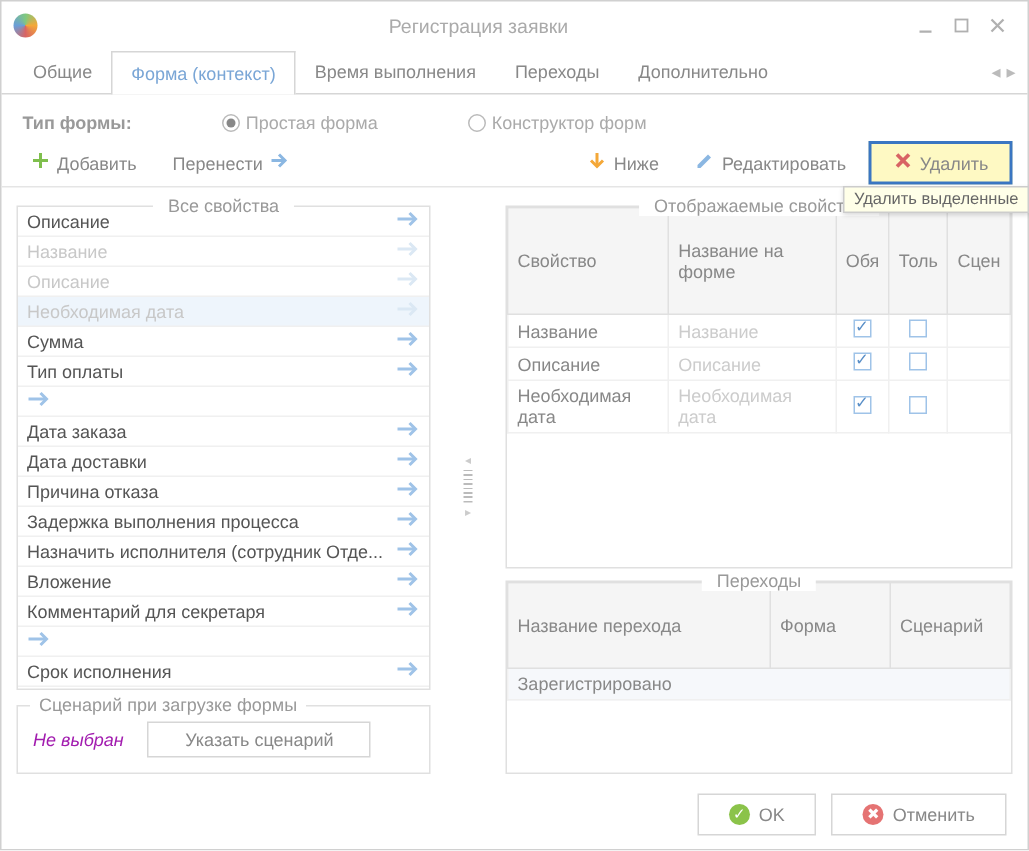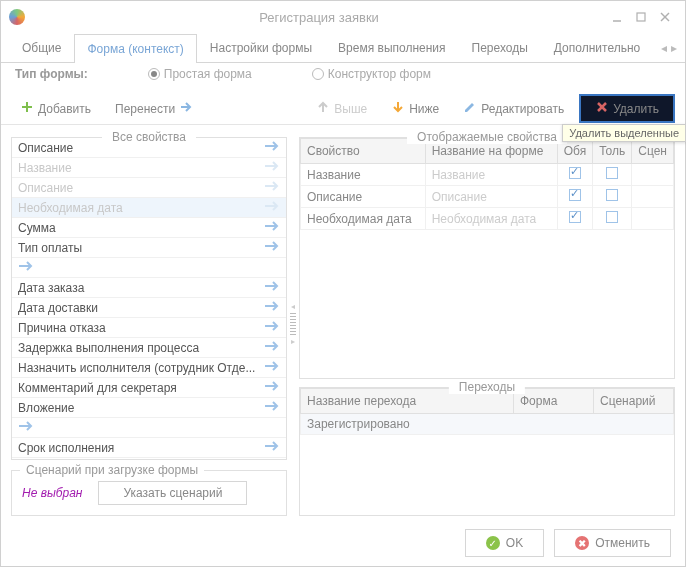--- a/index.html
+++ b/index.html
@@ -12,35 +12,35 @@
 .titlebar .title { flex: 1; text-align: center; font-size: 13px; }
 .titlebar .winbtn { width: 24px; height: 24px; display: flex; align-items: center; justify-content: center; color: #b0b0b0; cursor: pointer; }
 .titlebar .winbtn svg { width: 12px; height: 12px; }
 
 .tabs { display: flex; align-items: center; border-bottom: 1px solid #d6d6d6; height: 30px; padding: 0 8px; }
 .tab { padding: 0 12px; height: 29px; display: flex; align-items: center; color: #888; cursor: pointer; border: 1px solid transparent; border-bottom: none; }
 .tab.active { border-color: #d6d6d6; background: #fff; position: relative; top: 1px; color: #7aa6d6; }
 .tab-nav { margin-left: auto; display: flex; gap: 4px; color: #bbb; }
 .tab-nav span { cursor: pointer; }
 
-.formtype { display: flex; align-items: flex-start; height: 30px; padding: 4px 14px; gap: 0; }
+.formtype { display: flex; align-items: flex-end; height: 30px; padding: 4px 14px; gap: 0; }
 .formtype .lbl { color: #999; font-weight: bold; }
 .formtype .radio { display: flex; align-items: center; gap: 4px; color: #aaa; }
 .formtype .radio .rb { width: 12px; height: 12px; border: 1px solid #bbb; border-radius: 50%; display: inline-flex; align-items: center; justify-content: center; }
 .formtype .radio.selected .rb::after { content: ""; width: 6px; height: 6px; background: #888; border-radius: 50%; }
 .formtype .spacer { width: 60px; }
 
 .toolbar { display: flex; align-items: center; height: 32px; padding: 0 10px; border-bottom: 1px solid #e5e5e5; gap: 6px; }
 .tbtn { display: flex; align-items: center; gap: 4px; padding: 3px 8px; color: #888; cursor: pointer; border: 1px solid transparent; }
 .tbtn.disabled { color: #ccc; }
-.tbtn.delete-hl { border: 2px solid #3a76c2; padding: 4px 14px; background: #0f172a; }
+.tbtn.delete-hl { border: 2px solid #3a76c2; padding: 4px 14px; background: #fef9c3; }
 .tbtn svg { width: 14px; height: 14px; }
 .tsep { flex: 1; }
 
-.body { flex: 1; display: flex; padding: 6px 10px 4px 10px; gap: 0; min-height: 0; }
+.body { flex: 1; display: flex; padding: 6px 10px 4px 10px; gap: 19px; min-height: 0; }
 
 .col { display: flex; flex-direction: column; min-height: 0; }
 .col.left { width: 276px; }
 .col.right { flex: 1; }
 
 .groupbox { border: 1px solid #e0e0e0; position: relative; margin-top: 6px; }
 .groupbox .legend { position: absolute; top: -8px; left: 50%; transform: translateX(-50%); background: #fff; padding: 0 10px; color: #999; font-size: 12px; white-space: nowrap; }
 
 .proplist { flex: 1; overflow-y: auto; overflow-x: hidden; }
 .proprow { display: flex; align-items: center; justify-content: space-between; padding: 2px 6px; height: 20px; border-bottom: 1px solid #f0f0f0; cursor: pointer; }
@@ -50,21 +50,21 @@
 .proprow.dim .arrow { color: #dbe8f4; }
 .proprow .arrow svg { width: 16px; height: 12px; }
 
 .splitter { width: 12px; display: flex; flex-direction: column; align-items: center; justify-content: center; color: #ccc; gap: 2px; }
 .splitter .handle { width: 6px; height: 22px; background: repeating-linear-gradient(#bbb, #bbb 1px, transparent 1px, transparent 3px); }
 .splitter .tri { font-size: 8px; }
 
 .righttop { height: 242px; display: flex; flex-direction: column; }
 .righttop .tablewrap { flex: 1; overflow: auto; }
 table.grid { width: 100%; border-collapse: collapse; font-size: 12px; }
-table.grid th { background: #f5f5f5; color: #888; text-align: left; padding: 5px 6px; border: 1px solid #e0e0e0; font-weight: normal; }
+table.grid th { background: #f5f5f5; color: #888; text-align: left; padding: 21px 6px; border: 1px solid #e0e0e0; font-weight: normal; }
 table.grid td { padding: 3px 6px; border: 1px solid #f0f0f0; color: #888; }
 table.grid td.faded { color: #ccc; }
 .cbx { width: 12px; height: 12px; border: 1px solid #9fc3e8; display: inline-block; position: relative; }
 .cbx.checked::after { content: "✓"; position: absolute; top: -3px; left: 0; color: #5a8fc7; font-size: 11px; }
 
 .rightbot { flex: 1; display: flex; flex-direction: column; margin-top: 8px; min-height: 0; }
 .rightbot .tablewrap { flex: 1; overflow: auto; }
 .transrow { padding: 6px 8px; color: #bbb; background: #f6f8fb; }
 
 .scenario { border: 1px solid #e0e0e0; position: relative; margin-top: 10px; padding: 10px; display: flex; align-items: center; gap: 16px; height: 46px; text-align: right; }
@@ -110,21 +110,20 @@
         <svg viewBox="0 0 12 12">
           <line x1="2" y1="2" x2="10" y2="10" stroke="currentColor" stroke-width="1.5"></line>
           <line x1="10" y1="2" x2="2" y2="10" stroke="currentColor" stroke-width="1.5"></line>
         </svg>
       </div>
   </div>
 
   <div class="tabs" id="tabs-container">
     <div class="tab">Общие</div>
       <div class="tab active">Форма (контекст)</div>
-      <div class="tab">Настройки формы</div>
       <div class="tab">Время выполнения</div>
       <div class="tab">Переходы</div>
       <div class="tab">Дополнительно</div>
       <div class="tab-nav">
       <span>◂</span>
       <span>▸</span>
     </div>
   </div>
 
   <div class="formtype">
@@ -150,27 +149,20 @@
         <span>Добавить</span>
       </div>
     <div class="tbtn">
         <span>Перенести</span>
         <span class="ic-blue"><svg viewBox="0 0 14 14">
             <line x1="2" y1="7" x2="10" y2="7" stroke="currentColor" stroke-width="2"></line>
             <polyline points="7,3 11,7 7,11" fill="none" stroke="currentColor" stroke-width="2"></polyline>
           </svg></span>
       </div>
     <div class="tsep"></div>
-    <div class="tbtn disabled">
-        <span><svg viewBox="0 0 14 14">
-            <line x1="7" y1="12" x2="7" y2="4" stroke="currentColor" stroke-width="2"></line>
-            <polyline points="3,7 7,3 11,7" fill="none" stroke="currentColor" stroke-width="2"></polyline>
-          </svg></span>
-        <span>Выше</span>
-      </div>
     <div class="tbtn">
         <span class="ic-orange"><svg viewBox="0 0 14 14">
             <line x1="7" y1="2" x2="7" y2="10" stroke="currentColor" stroke-width="2"></line>
             <polyline points="3,7 7,11 11,7" fill="none" stroke="currentColor" stroke-width="2"></polyline>
           </svg></span>
         <span>Ниже</span>
       </div>
     <div class="tbtn">
         <span class="ic-blue"><svg viewBox="0 0 14 14">
             <path d="M2 12 L4 12 L11 5 L9 3 L2 10 Z" fill="currentColor"></path>
@@ -268,28 +260,28 @@
                 </svg></span>
             </div>
             <div class="proprow">
               <span>Назначить исполнителя (сотрудник Отде...</span>
               <span class="arrow"><svg viewBox="0 0 16 12">
                   <line x1="1" y1="6" x2="12" y2="6" stroke="currentColor" stroke-width="2"></line>
                   <polyline points="9,2 13,6 9,10" fill="none" stroke="currentColor" stroke-width="2"></polyline>
                 </svg></span>
             </div>
             <div class="proprow">
+              <span>Вложение</span>
+              <span class="arrow"><svg viewBox="0 0 16 12">
+                  <line x1="1" y1="6" x2="12" y2="6" stroke="currentColor" stroke-width="2"></line>
+                  <polyline points="9,2 13,6 9,10" fill="none" stroke="currentColor" stroke-width="2"></polyline>
+                </svg></span>
+            </div>
+            <div class="proprow">
               <span>Комментарий для секретаря</span>
-              <span class="arrow"><svg viewBox="0 0 16 12">
-                  <line x1="1" y1="6" x2="12" y2="6" stroke="currentColor" stroke-width="2"></line>
-                  <polyline points="9,2 13,6 9,10" fill="none" stroke="currentColor" stroke-width="2"></polyline>
-                </svg></span>
-            </div>
-            <div class="proprow">
-              <span>Вложение</span>
               <span class="arrow"><svg viewBox="0 0 16 12">
                   <line x1="1" y1="6" x2="12" y2="6" stroke="currentColor" stroke-width="2"></line>
                   <polyline points="9,2 13,6 9,10" fill="none" stroke="currentColor" stroke-width="2"></polyline>
                 </svg></span>
             </div>
             <div class="proprow">
               <span class="arrow"><svg viewBox="0 0 16 12">
                   <line x1="1" y1="6" x2="12" y2="6" stroke="currentColor" stroke-width="2"></line>
                   <polyline points="9,2 13,6 9,10" fill="none" stroke="currentColor" stroke-width="2"></polyline>
                 </svg></span>

